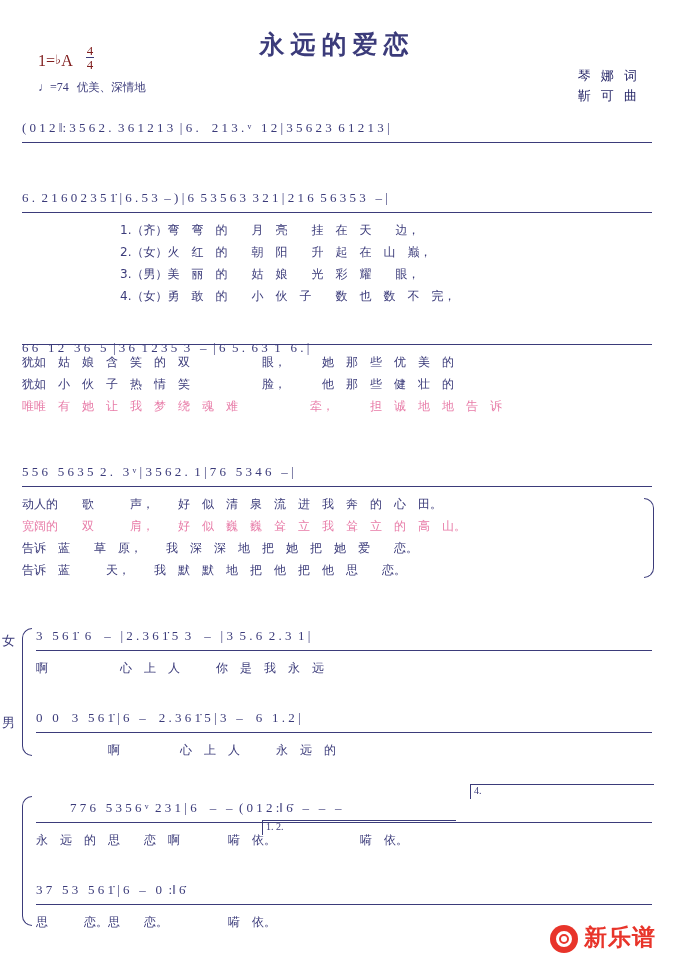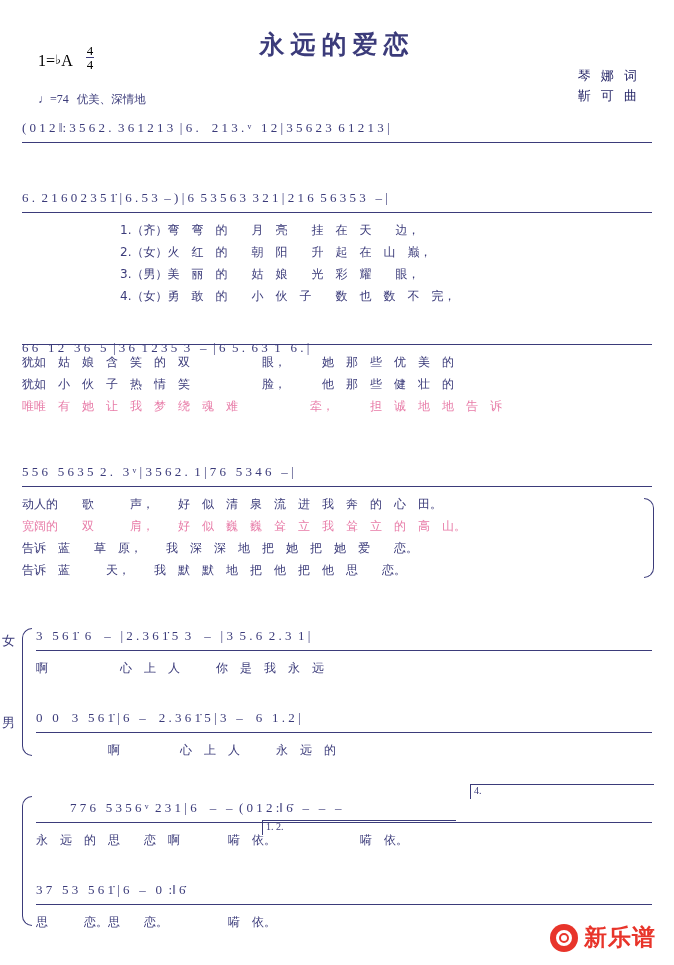--- a/index.html
+++ b/index.html
@@ -17,32 +17,32 @@
   .title{
     position:absolute;top:28px;left:0;width:674px;
     text-align:center;
     font-size:25px;letter-spacing:6px;
     font-family:"DejaVu Serif",serif;
     font-weight:bold;
     color:#3b3b7a;
   }
   .keysig{
     position:absolute;top:44px;left:38px;
-    font-size:16px;color:#000000;
+    font-size:16px;color:#7f1d1d;
     font-family:"Liberation Serif",serif;
   }
   .keysig .flat{font-size:13px;vertical-align:2px;}
   .keysig .meter{
     display:inline-block;margin-left:10px;
     font-size:13px;line-height:1.02;text-align:center;vertical-align:-3px;
   }
   .keysig .meter span{display:block;}
   .keysig .meter .num{border-bottom:1.6px solid #3b3b7a;padding:0 1px;}
   .tempo{
-    position:absolute;top:92px;left:38px;
+    position:absolute;top:80px;left:38px;
     font-size:12px;color:#3b3b7a;
   }
   .tempo .expr{margin-left:8px;font-family:"DejaVu Sans",sans-serif;font-size:11.5px;}
   .credits{
     position:absolute;top:66px;right:34px;
     font-size:13px;line-height:1.55;text-align:left;
     letter-spacing:3px;
     font-family:"DejaVu Serif",serif;
   }
 
@@ -78,21 +78,21 @@
     position:absolute;border:1.4px solid #3b3b7a;border-left:none;
     width:9px;
   }
   .partlabel{
     position:absolute;font-size:13px;font-family:"DejaVu Serif",serif;color:#3b3b7a;
   }
 
   
   .logo{
     position:absolute;right:18px;bottom:12px;
-    display:flex;align-items:center;gap:6px;
+    display:flex;align-items:flex-end;gap:6px;
   }
   .logo-mark{
     width:28px;height:28px;border-radius:50%;
     background:#e8342a;position:relative;flex:none;
   }
   .logo-mark:before{
     content:"";position:absolute;left:6px;top:6px;width:16px;height:16px;
     border-radius:50%;border:3px solid #fff;box-sizing:border-box;
   }
   .logo-mark:after{

